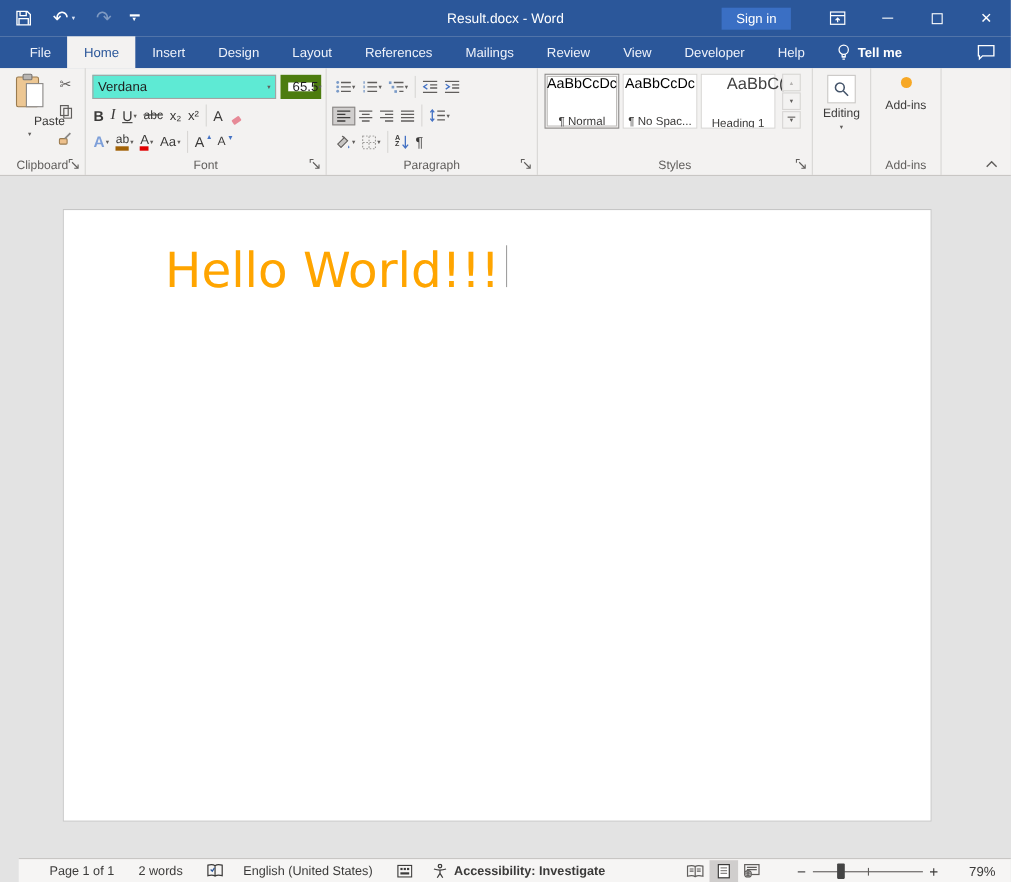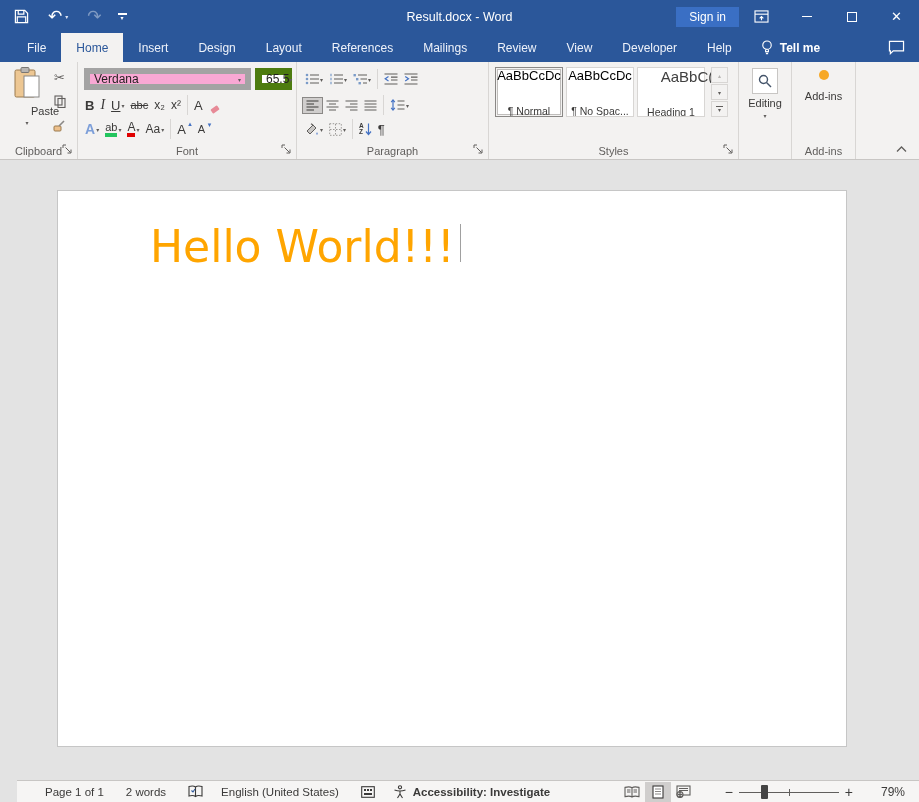--- a/index.html
+++ b/index.html
@@ -10,21 +10,21 @@
   .titlebar { height:33px; background:#2b579a; position:relative; color:#fff; }
   .qat { position:absolute; left:14px; top:0; height:33px; display:flex; align-items:center; gap:16px; }
   .qat .chev { font-size:6px; color:#dbe4f5; margin-left:2px; }
   .undo-glyph { font-size:17px; color:#fff; }
   .redo-glyph { font-size:17px; color:rgba(255,255,255,.4); }
   .qat-custom { display:flex; flex-direction:column; align-items:center; gap:1px; }
   .qat-custom .bar { width:9px; height:2px; background:#fff; }
   .qat-custom .chv { font-size:6px; color:#fff; line-height:4px; }
   .win-title { position:absolute; left:0; right:0; top:0; height:33px; display:flex; align-items:center; justify-content:center; font-size:12.5px; color:#fff; pointer-events:none; }
   .tb-right { position:absolute; right:0; top:0; height:33px; display:flex; align-items:stretch; }
-  .signin { align-self:center; background:#3a6fc4; color:#fff; font-size:12px; padding:3px 13px; cursor:default; }
+  .signin { align-self:center; background:#3a6fc4; color:#fff; font-size:12px; padding:3px 13px; margin-right:20px; cursor:default; }
   .winbtn { width:45px; display:flex; align-items:center; justify-content:center; }
   .min-glyph { width:10px; height:1px; background:#fff; display:inline-block; }
   .max-glyph { width:10px; height:10px; border:1px solid #fff; display:inline-block; }
   .close-glyph { font-size:13px; color:#fff; }
 
   
   .tabrow { height:29px; background:#2b579a; display:flex; align-items:stretch; padding-left:12px; position:relative; }
   .tab { display:flex; align-items:center; padding:0 15px; font-size:12px; color:#eef2fa; cursor:default; }
   .tab.active { background:#f3f2f1; color:#2b579a; }
   .tellme { display:flex; align-items:center; gap:7px; padding:0 14px; font-size:12px; color:#fff; font-weight:bold; }
@@ -43,34 +43,34 @@
   .g-clip { width:78px; }
   .paste-btn { position:absolute; left:6px; top:4px; width:42px; height:74px; display:flex; flex-direction:column; align-items:center; cursor:default; }
   .paste-lbl { font-size:11px; color:#3b3a39; margin-top:5px;padding-left:36px; }
   .paste-btn .chev { margin-top:2px; }
   .clip-col { position:absolute; left:50px; top:5px; display:flex; flex-direction:column; gap:4px; }
   .clip-col .icnbtn { height:20px; }
   .scissors { font-size:13px; color:#605e5c; }
 
   
   .g-font { width:219px; }
-  .fontname-box { position:absolute; left:6px; top:6px; width:167px; height:22px; background:#f9a8d4; border:6px solid #a3a3a3; display:flex; align-items:center; font-size:12px; color:#201f1e; padding:0 4px; }
+  .fontname-box { position:absolute; left:6px; top:6px; width:167px; height:22px; background:#5eead4; border:1px solid #a3a3a3; display:flex; align-items:center; font-size:12px; color:#201f1e; padding:0 4px; }
   .fontname-box .chev, .fontsize-box .chev { margin-left:auto; }
   .fontsize-box { position:absolute; left:177px; top:6px; width:37px; height:22px; background:#fff; border:7px solid #4d7c0f; display:flex; align-items:center; font-size:12px; color:#201f1e; padding:0 4px; }
   .font-row2 { position:absolute; left:4px; top:32px; display:flex; align-items:center; height:22px; }
   .font-row3 { position:absolute; left:4px; top:56px; display:flex; align-items:center; height:22px; }
   .b-glyph { font-weight:bold; font-size:13px; color:#3b3a39; }
   .i-glyph { font-style:italic; font-family:"Liberation Serif",serif; font-size:14px; color:#3b3a39; }
   .u-glyph { text-decoration:underline; font-size:13px; color:#3b3a39; }
   .strike-glyph { text-decoration:line-through; font-size:11px; color:#3b3a39; }
   .sub-glyph,.sup-glyph { font-size:12px; color:#3b3a39; }
   .clearfmt { position:relative; font-size:13px; color:#3b3a39; }
   .clearfmt .eraser { position:absolute; right:-7px; top:2px; width:8px; height:5px; background:#e78a97; transform:rotate(-35deg); border-radius:1px; }
   .fx-glyph { font-size:14px; font-weight:bold; color:#7d9fd9; }
-  .hl-glyph { font-size:11px; color:#3b3a39; border-bottom:4px solid #22c55e; line-height:11px; }
+  .hl-glyph { font-size:11px; color:#3b3a39; border-bottom:4px solid #a16207; line-height:11px; }
   .fc-glyph { font-size:12px; color:#3b3a39; border-bottom:4px solid #e00000; line-height:12px; }
   .case-glyph { font-size:12px; color:#3b3a39; }
   .grow { position:relative; font-size:13px; color:#3b3a39; padding-right:6px; }
   .grow .arr { position:absolute; right:0; top:-2px; font-size:7px; color:#4472c4; }
   .shrink { position:relative; font-size:11px; color:#3b3a39; padding-right:6px; }
   .shrink .arr { position:absolute; right:0; top:-2px; font-size:7px; color:#4472c4; }
 
   
   .g-para { width:192px; }
   .para-row { position:absolute; left:5px; display:flex; align-items:center; height:22px; }

